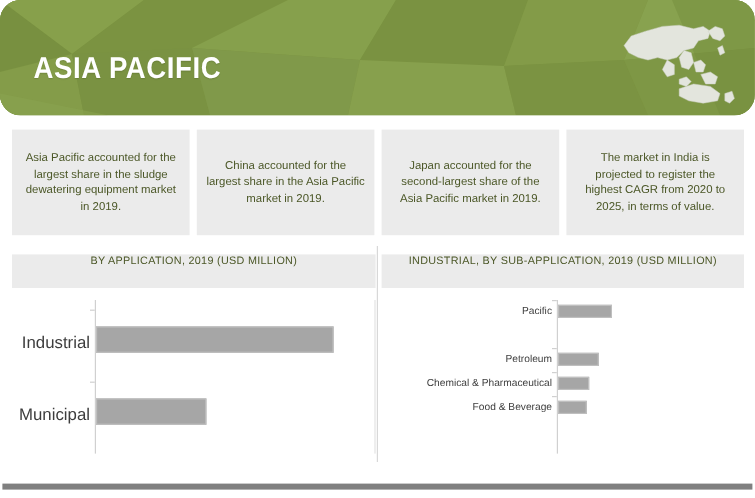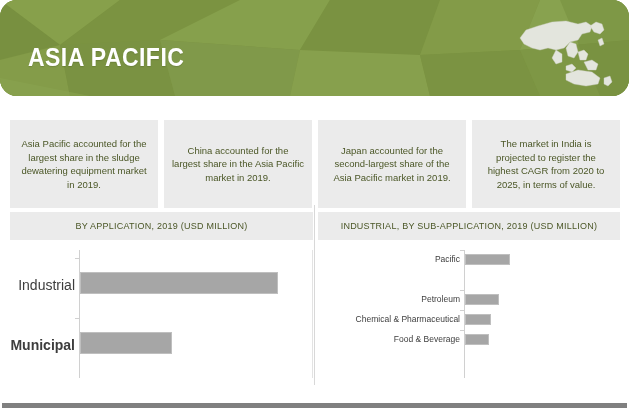--- a/index.html
+++ b/index.html
@@ -28,21 +28,21 @@
     letter-spacing:0.5px;
     line-height:30px;
     transform:scaleX(0.92);
     transform-origin:left center;
     white-space:nowrap;
     text-shadow:0 1px 1px rgba(60,75,30,.25);
   }
   .header-map{position:absolute;left:512px;top:12px;width:108px;height:78px;}
 
   
-  .callouts{position:absolute;left:0;top:120px;width:629px;height:90px;}
+  .callouts{position:absolute;left:0;top:108px;width:629px;height:90px;}
   .callout{
     position:absolute;top:0;height:88px;
     background:#ebebeb;
     display:flex;align-items:center;justify-content:center;
     box-sizing:border-box;
     padding:4px 8px;
   }
   .callout p{
     margin:0;
     text-align:center;
@@ -58,21 +58,21 @@
   
   .vdivider{
     position:absolute;left:314px;top:205px;width:1px;height:180px;
     background:#d8d8d8;
   }
 
   
   .sectionhead{
     position:absolute;top:212px;height:28px;
     background:#ebebeb;
-    display:flex;align-items:center;justify-content:center;
+    display:flex;align-items:flex-start;justify-content:center;
     box-sizing:border-box;
   }
   .sectionhead span{
     color:#4b5727;
     font-size:9px;
     letter-spacing:0.25px;
     white-space:nowrap;
   }
   .sh-left{left:10px;width:303px;}
   .sh-right{left:318px;width:302px;}
@@ -199,21 +199,21 @@
     <div class="plotborder"></div>
 
     <div class="row" style="top:22px;height:22px;">
       <div class="tick" style="top:-14px;"></div>
       <div class="cat" style="top:5px;">Industrial</div>
       <div class="bar" style="width:198px;"></div>
     </div>
 
     <div class="row" style="top:82px;height:22px;">
       <div class="tick" style="top:-14px;"></div>
-      <div class="cat" style="top:5px;font-weight:bold;">Municipal</div>
+      <div class="cat" style="top:5px;">Municipal</div>
       <div class="bar" style="width:92px;"></div>
     </div>
   </div>
 
   <div class="chart chart-right">
     <div class="axis"></div>
 
     <div class="row" style="top:4px;height:11px;">
       <div class="tick" style="top:-4px;"></div>
       <div class="cat" style="top:0px;">Pacific</div>

